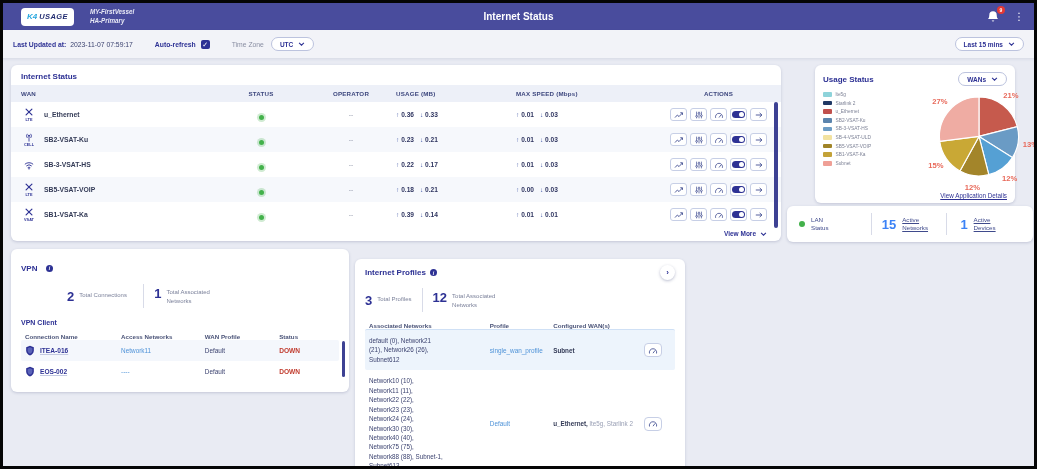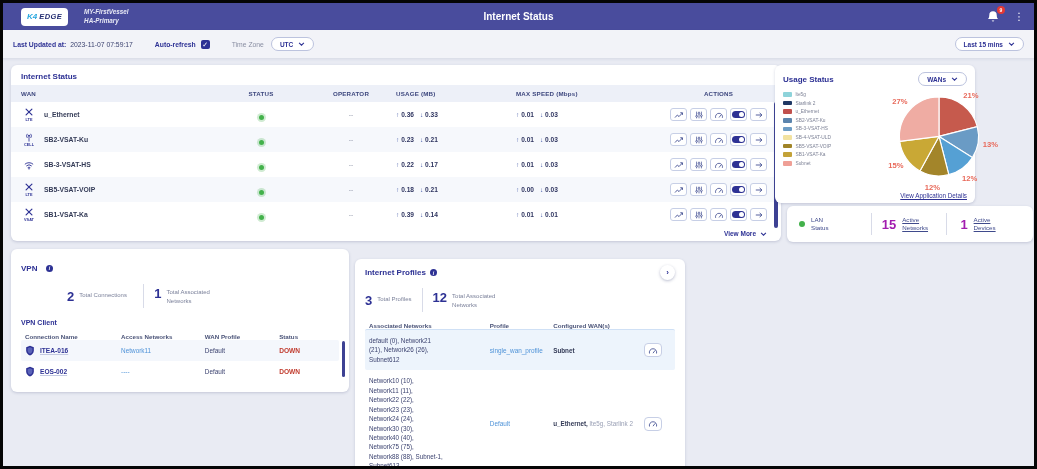--- a/index.html
+++ b/index.html
@@ -56,37 +56,37 @@
   .ud-cell .gap { display:inline-block; width:6px; }
   .actions-cell { display:flex; gap:3px; justify-content:center; }
   .action-btn { width:17px; height:13px; border:1px solid #c7cfe6; border-radius:3px; background:#fff; display:flex; align-items:center; justify-content:center; cursor:pointer; padding:0; }
   .action-btn svg { width:10px; height:8px; }
   .toggle-track { width:13px; height:7px; background:#2d3194; border-radius:4px; position:relative; }
   .toggle-knob { position:absolute; right:.8px; top:.8px; width:5.4px; height:5.4px; border-radius:50%; background:#fff; }
   .view-more { position:absolute; right:14px; bottom:4px; color:#2d3194; font-size:6.5px; font-weight:bold; cursor:pointer; display:flex; align-items:center; gap:4px; }
   .vscroll { position:absolute; right:3px; top:37px; width:4px; height:126px; background:#3d4193; border-radius:2px; cursor:pointer; }
 
   
-  .usage-card { left:772px; top:6px; width:200px; height:138px; }
+  .usage-card { left:812px; top:6px; width:200px; height:138px; }
   .usage-head { display:flex; align-items:center; justify-content:space-between; padding:7px 8px 0 8px; }
   .legend { position:absolute; left:8px; top:27px; width:82px; }
   .legend-item { display:flex; align-items:center; gap:3.5px; margin-bottom:3.6px; }
   .swatch { width:9px; height:4.6px; border-radius:1px; flex:none; }
   .legend-label { font-size:4.8px; color:#7d8296; white-space:nowrap; }
   .pie-svg { position:absolute; left:88px; top:22px; width:152px; height:106px; }
   .view-details { position:absolute; right:8px; bottom:4px; color:#2d3194; font-size:6.3px; text-decoration:underline; cursor:pointer; }
 
   
   .lan-card { left:784px; top:147px; width:246px; height:36px; display:flex; align-items:center; padding:0 12px; }
   .lan-left { display:flex; align-items:center; gap:6px; width:72px; }
   .lan-dot { width:6px; height:6px; border-radius:50%; background:#43b14b; }
   .lan-label { font-size:6.2px; color:#3f4a8c; width:26px; line-height:1.3; }
   .lan-div { width:1px; height:22px; background:#d8dbe8; }
   .lan-group { display:flex; align-items:center; gap:6px; flex:1; justify-content:center; }
-  .lan-num { font-size:13px; font-weight:bold; color:#a21caf; }
+  .lan-num { font-size:13px; font-weight:bold; color:#3b82f6; }
   .lan-link { font-size:6.2px; color:#3f4a8c; text-decoration:underline; width:34px; line-height:1.35; cursor:pointer; }
 
   
   .stats-row { display:flex; align-items:center; }
   .stat { display:flex; align-items:flex-start; gap:5px; }
   .stat-num { font-size:13px; font-weight:bold; color:#2d3194; line-height:1; }
   .stat-label { font-size:6px; color:#7c829b; line-height:1.35; padding-top:1px; }
   .stat-div { width:1px; height:24px; background:#d8dbe8; margin:0 10px; }
   .info-dot { display:inline-flex; width:7px; height:7px; border-radius:50%; background:#2d3194; color:#fff; font-size:5px; font-style:italic; font-weight:bold; align-items:center; justify-content:center; margin-left:4px; vertical-align:1px; }
 
@@ -134,21 +134,21 @@
   .chev svg { display:block; }
 </style>
 </head>
 <body>
 
 <div class="frame">
 
   <header class="topbar">
     <div class="logo-box">
       <span class="logo-k4">K4</span>
-      <span class="logo-edge">EDGE</span>
+      <span class="logo-edge">USAGE</span>
     </div>
     <div class="vessel">
       <div>MY-FirstVessel</div>
       <div>HA-Primary</div>
     </div>
     <div class="page-title">Internet Status</div>
     <div class="topbar-right">
       <div class="bell-wrap">
         <span>
           <svg viewBox="0 0 14 14" width="14" height="14">

